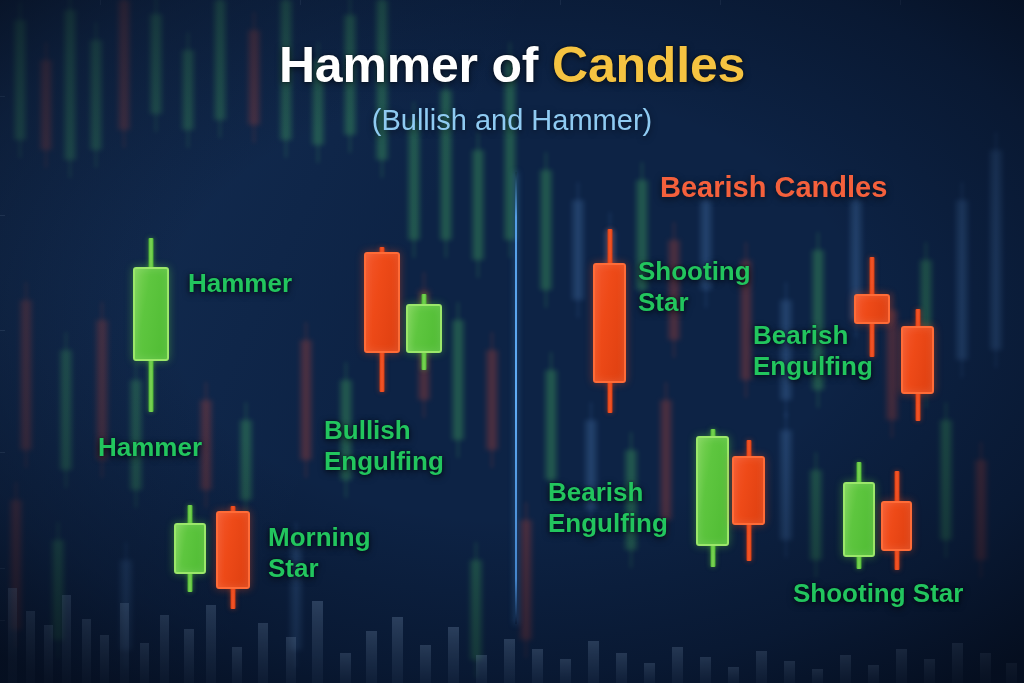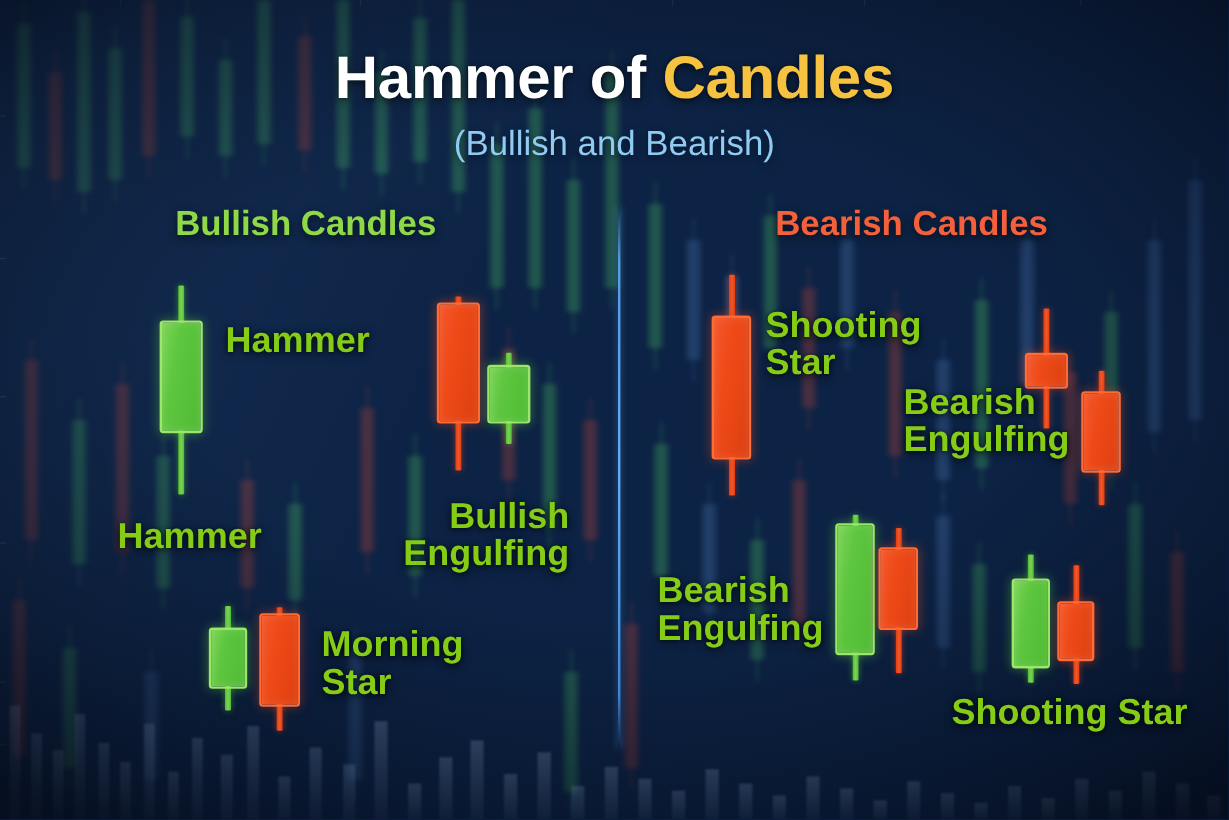--- a/index.html
+++ b/index.html
@@ -103,21 +103,21 @@
   }
 
   .section-heading {
     position: absolute;
     font-size: 29px;
     font-weight: bold;
     white-space: nowrap;
     text-shadow: 0 2px 7px rgba(0,0,0,0.6);
   }
   #heading-bullish { left: 146px; top: 171px; color: #8FD948; }
-  #heading-bearish { left: 646px; top: 171px; color: #F4603C; }
+  #heading-bearish { left: 660px; top: 171px; color: #F4603C; }
 
   .divider {
     position: absolute;
     left: 515px; top: 172px;
     width: 2px; height: 452px;
     background: linear-gradient(to bottom,
       rgba(64,140,222,0.0) 0%,
       rgba(88,163,238,0.95) 10%,
       rgba(96,172,245,1) 50%,
       rgba(78,150,228,0.85) 90%,
@@ -153,23 +153,23 @@
     border: 2px solid #FF6B37;
     box-shadow: 0 0 9px rgba(230,70,25,0.45), inset 0 0 8px rgba(255,255,255,0.12);
   }
   .candle.down .wick {
     background: linear-gradient(to right, #DD3F10, #F4562A, #DD3F10);
     box-shadow: 0 0 5px rgba(230,70,25,0.5);
   }
 
   .label {
     position: absolute;
-    color: #84cc16;
+    color: #22c55e;
     font-weight: bold;
-    font-size: 30px;
+    font-size: 26px;
     line-height: 31px;
     white-space: pre-line;
     text-shadow: 0 2px 7px rgba(0,0,0,0.7), 0 0 3px rgba(0,0,0,0.5);
   }
 </style>
 </head>
 <body>
 
 <div id="stage">
 
@@ -344,23 +344,22 @@
     </div>
   <div class="haze"></div>
   <div class="vignette"></div>
 
   <div class="fg">
 
     <div class="title">
       <span>Hammer of </span><span class="accent">Candles</span>
     </div>
 
-    <div class="subtitle">(Bullish and Bearish)</div>
-
-    <div class="section-heading" id="heading-bullish">Bullish Candles</div>
+    <div class="subtitle">(Bullish and Hammer)</div>
+
     <div class="section-heading" id="heading-bearish">Bearish Candles</div>
 
     <div class="divider"></div>
 
     <div class="bg-layer" id="pattern-layer">
         <div style="position: absolute; inset: 0px;">
           <div class="candle up" style="left: 133px; top: 238px; width: 36px; height: 174px;">
             <div class="wick" style="top: 0px; height: 174px;"></div>
             <div class="body" style="top: 29px; height: 94px;"></div>
           </div>
@@ -418,21 +417,21 @@
           </div>
           <div class="candle down" style="left: 881px; top: 471px; width: 31px; height: 99px;">
             <div class="wick" style="top: 0px; height: 99px;"></div>
             <div class="body" style="top: 30px; height: 50px;"></div>
           </div>
         </div>
       </div>
 
     <div class="label" style="left:188px; top:268px;">Hammer</div>
     <div class="label" style="left:98px;  top:432px;">Hammer</div>
-    <div class="label" style="left:336px; top:415px;text-align:right;">Bullish
+    <div class="label" style="left:324px; top:415px;">Bullish
 Engulfing</div>
     <div class="label" style="left:268px; top:522px;">Morning
 Star</div>
     <div class="label" style="left:638px; top:256px;">Shooting
 Star</div>
     <div class="label" style="left:753px; top:320px;">Bearish
 Engulfing</div>
     <div class="label" style="left:548px; top:477px;">Bearish
 Engulfing</div>
     <div class="label" style="left:793px; top:578px;">Shooting Star</div>

